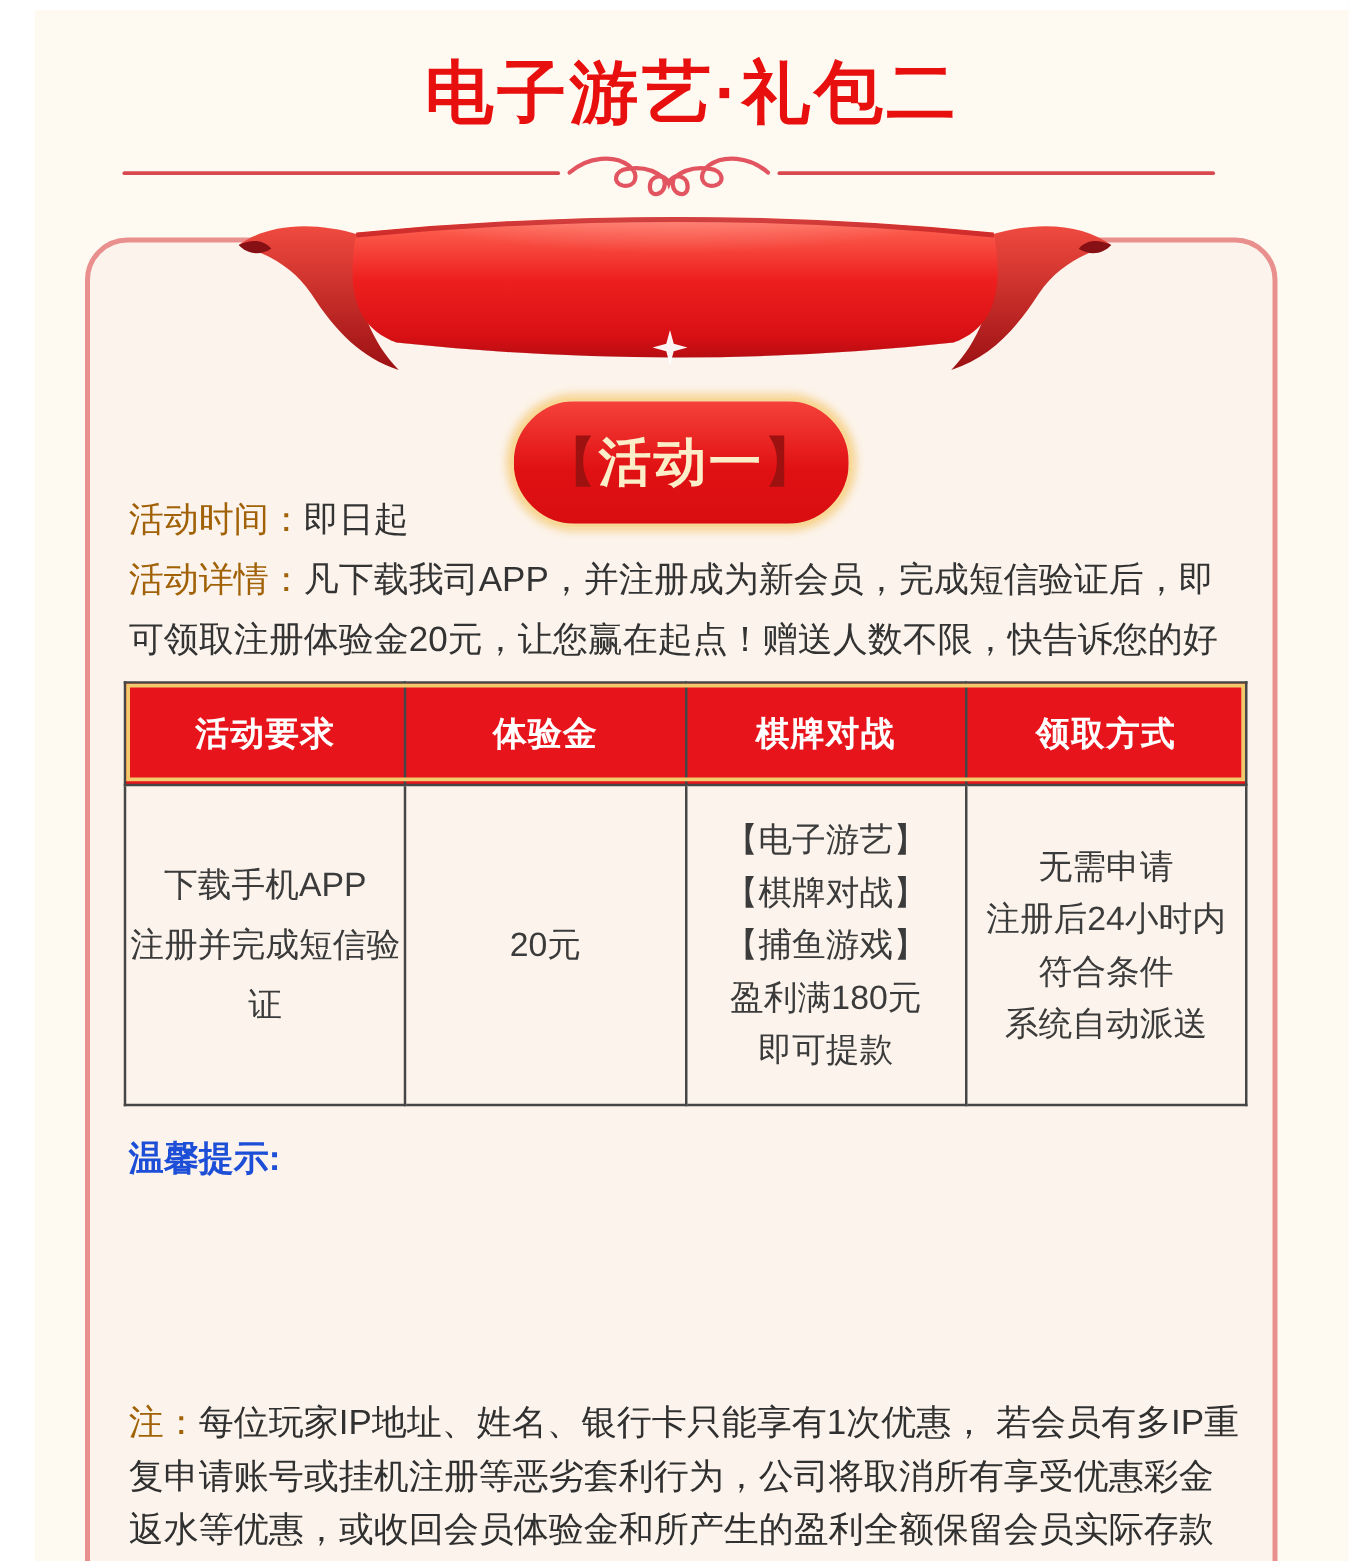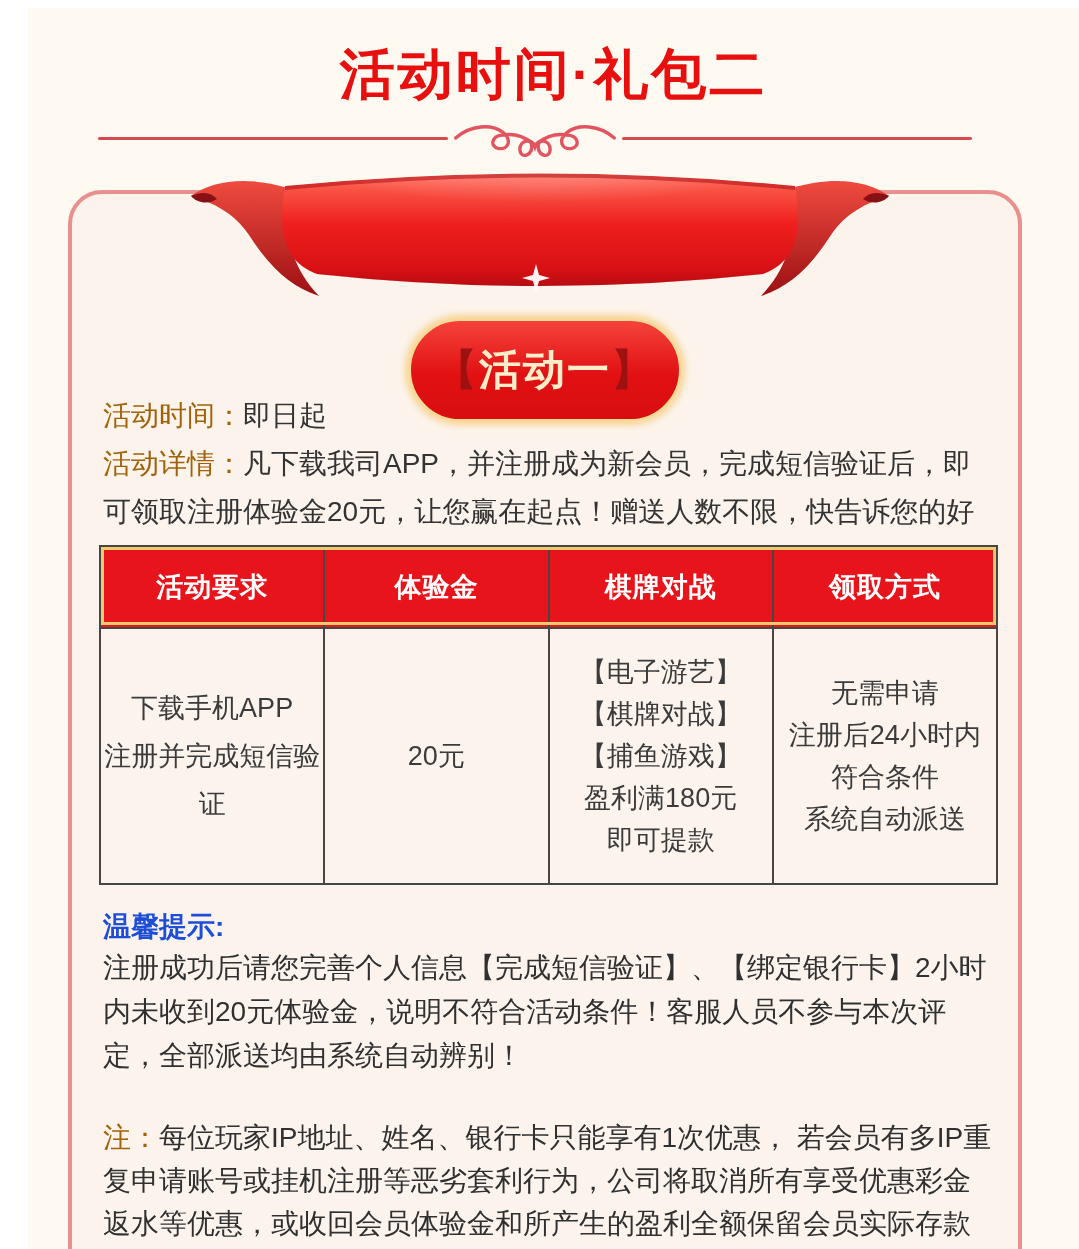--- a/index.html
+++ b/index.html
@@ -95,21 +95,21 @@
   .note-para{
     position:absolute;left:31px;right:26px;top:922px;margin:0;
     font-size:28px;line-height:43px;color:#303030;
   }
 </style>
 </head>
 <body>
 
 <div class="cream-bg"></div>
 
-<h1 class="page-title">活动时间·礼包二</h1>
+<h1 class="page-title">电子游艺·礼包二</h1>
 
 <div class="divider">
   <div class="rule"></div>
   <svg class="flourish" viewBox="0 0 180 52">
     <g fill="none" stroke="#e25560" stroke-width="3.6" stroke-linecap="round">
       <path d="M 6,26 C 22,12 44,11 56,20 C 66,28 62,39 51,37 C 42,35 44,24 55,23 C 67,21 78,24 86,31"></path>
       <path d="M 174,26 C 158,12 136,11 124,20 C 114,28 118,39 129,37 C 138,35 136,24 125,23 C 113,21 102,24 94,31"></path>
       <path d="M 86,31 C 90,45 74,49 74,38 C 74,28 87,26 90,35 C 93,26 106,28 106,38 C 106,49 90,45 94,31"></path>
     </g>
   </svg>
@@ -149,21 +149,20 @@
 注册后24小时内
 符合条件
 系统自动派送</td>
         </tr>
       </tbody>
     </table>
     <div class="gold-frame"></div>
   </div>
 
   <p class="tips-title">温馨提示:</p>
-  <p class="tips-para">注册成功后请您完善个人信息【完成短信验证】、【绑定银行卡】2小时内未收到20元体验金，说明不符合活动条件！客服人员不参与本次评定，全部派送均由系统自动辨别！</p>
 
   <p class="note-para"><span class="red-label">注：</span><span>每位玩家IP地址、姓名、银行卡只能享有1次优惠， 若会员有多IP重复申请账号或挂机注册等恶劣套利行为，公司将取消所有享受优惠彩金返水等优惠，或收回会员体验金和所产生的盈利全额保留会员实际存款金额！</span></p>
 </div>
 
 <div class="ribbon">
   <svg viewBox="0 0 704 168">
     <defs>
       <linearGradient id="faceGrad" x1="0" y1="0" x2="0" y2="1">
         <stop offset="0" stop-color="#ff6a57"></stop>
         <stop offset="0.45" stop-color="#ee1f1e"></stop>

